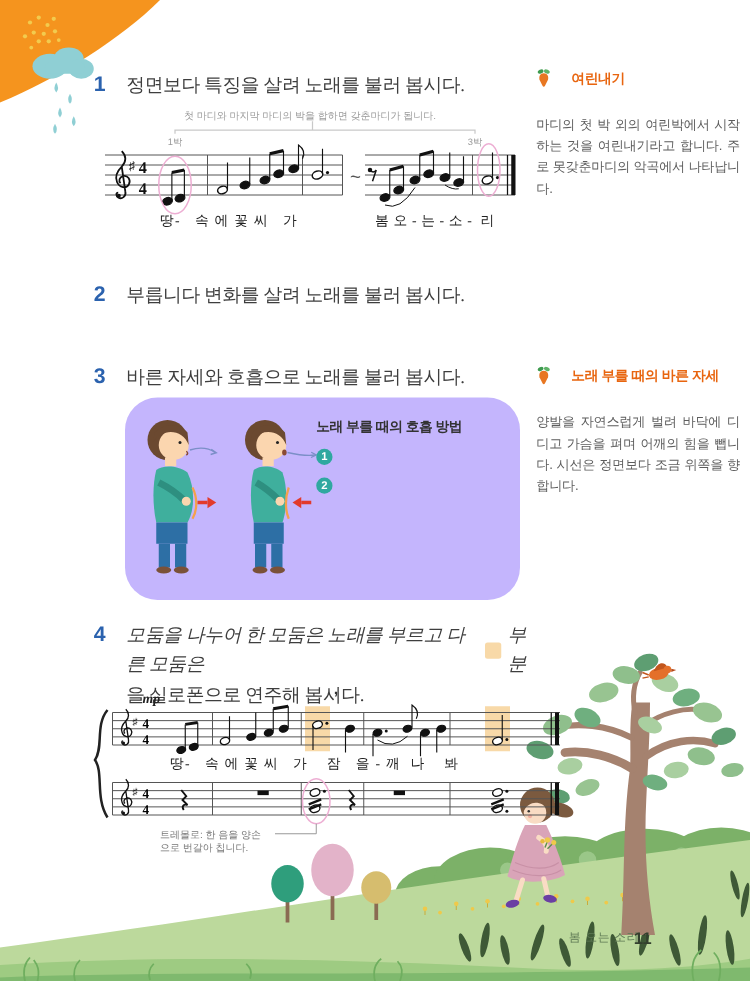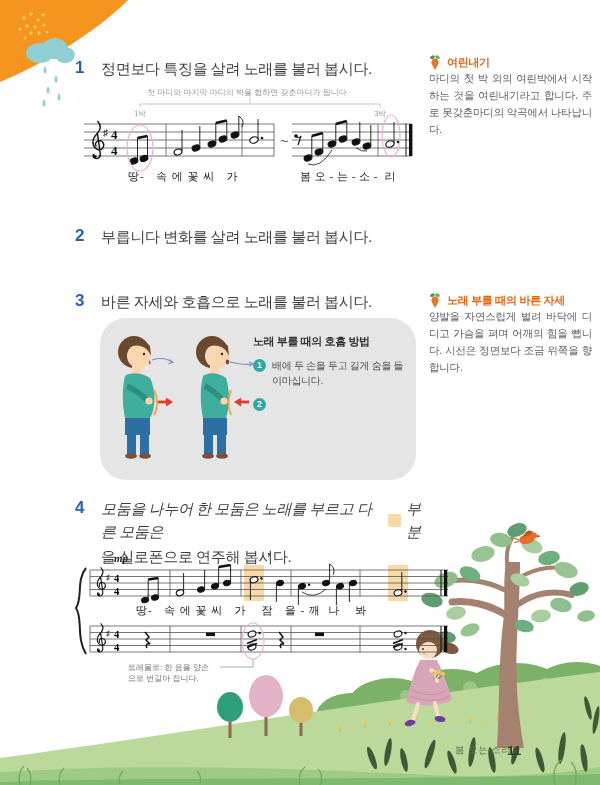--- a/index.html
+++ b/index.html
@@ -9,26 +9,26 @@
 
   
   .item{position:absolute;display:flex;gap:11px;align-items:flex-start;}
   .num{font:bold 17px "Liberation Sans",sans-serif;color:#2B62AE;width:15px;flex:none;line-height:1.2;}
   .itext{font:15px/1.5 "Liberation Serif",serif;color:#3E3E3E;letter-spacing:-0.3px;}
   .line1{display:flex;align-items:center;gap:5px;font-style:italic;}
   .swatch{display:inline-block;width:13px;height:13px;background:#F8D9A8;border-radius:2px;flex:none;}
 
   
   .note{position:absolute;left:429px;width:163px;}
-  .note-head{display:flex;align-items:center;gap:6px;}
+  .note-head{display:flex;align-items:center;gap:16px;}
   .note-title{font:bold 11px "Liberation Sans",sans-serif;color:#E8650F;letter-spacing:-0.3px;}
-  .note-body{margin-top:0;font:10.5px/1.62 "Liberation Sans",sans-serif;color:#5D5D5D;text-align:justify;letter-spacing:-0.2px;}
+  .note-body{margin-top:22px;font:10.5px/1.62 "Liberation Sans",sans-serif;color:#5D5D5D;text-align:justify;letter-spacing:-0.2px;}
 
   
-  .breath-box{position:absolute;left:100px;top:318px;width:316px;height:162px;background:#e5e5e5;border-radius:26px;}
+  .breath-box{position:absolute;left:100px;top:318px;width:316px;height:162px;background:#c4b5fd;border-radius:26px;}
   .breath-text{position:absolute;left:153px;top:16px;width:152px;}
   .breath-title{font:bold 11px "Liberation Sans",sans-serif;color:#333;letter-spacing:-0.4px;}
   .step{display:flex;gap:6px;margin-top:9px;}
   .stepnum{width:13px;height:13px;border-radius:50%;background:#2FA8A0;color:#fff;
            font:bold 9px/13px "Liberation Sans",sans-serif;text-align:center;flex:none;margin-top:1px;}
   .steptext{font:10px/1.5 "Liberation Sans",sans-serif;color:#4a4a4a;letter-spacing:-0.3px;}
 
   .abs{position:absolute;}
 </style>
 </head>
@@ -237,21 +237,20 @@
         <rect x="16" y="105" width="9" height="19" fill="#2D6FA5"></rect>
         <rect x="29" y="105" width="9" height="19" fill="#2D6FA5"></rect>
         <ellipse cx="20" cy="126" rx="6" ry="2.8" fill="#7A5138"></ellipse>
         <ellipse cx="34" cy="126" rx="6" ry="2.8" fill="#7A5138"></ellipse>
       </g>
     </svg>
     <div class="breath-text">
       <div class="breath-title">노래 부를 때의 호흡 방법</div>
       <div class="step">
         <span class="stepnum">1</span>
-        <span class="steptext">배에 두 손을 두고 길게 숨을 들이마십니다.</span>
       </div>
       <div class="step">
         <span class="stepnum">2</span>
       </div>
     </div>
   </div>
 
   <svg class="abs" style="left:0;top:520px" width="600" height="265" viewBox="0 0 600 265">
 
     <g stroke="#4F3D2E" stroke-width="2.2" fill="none">

